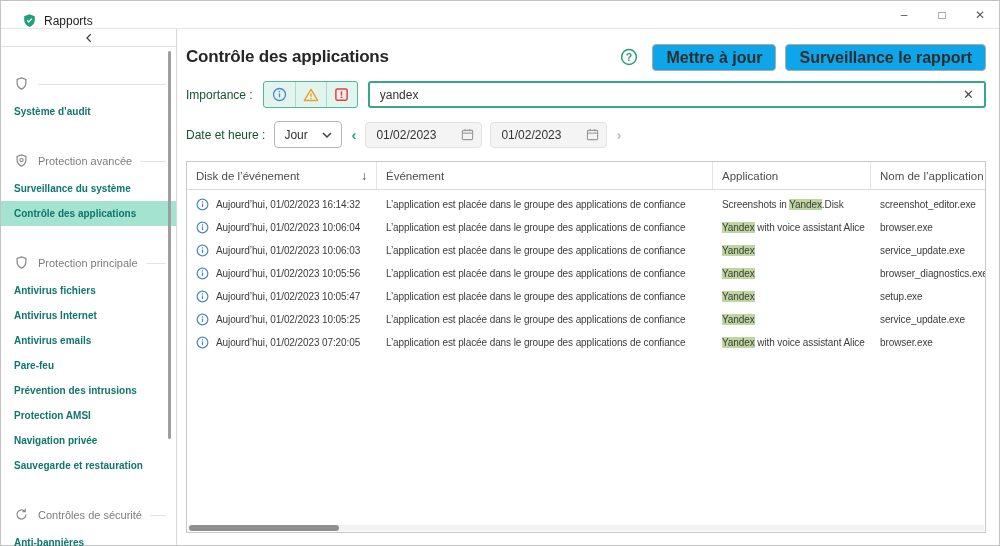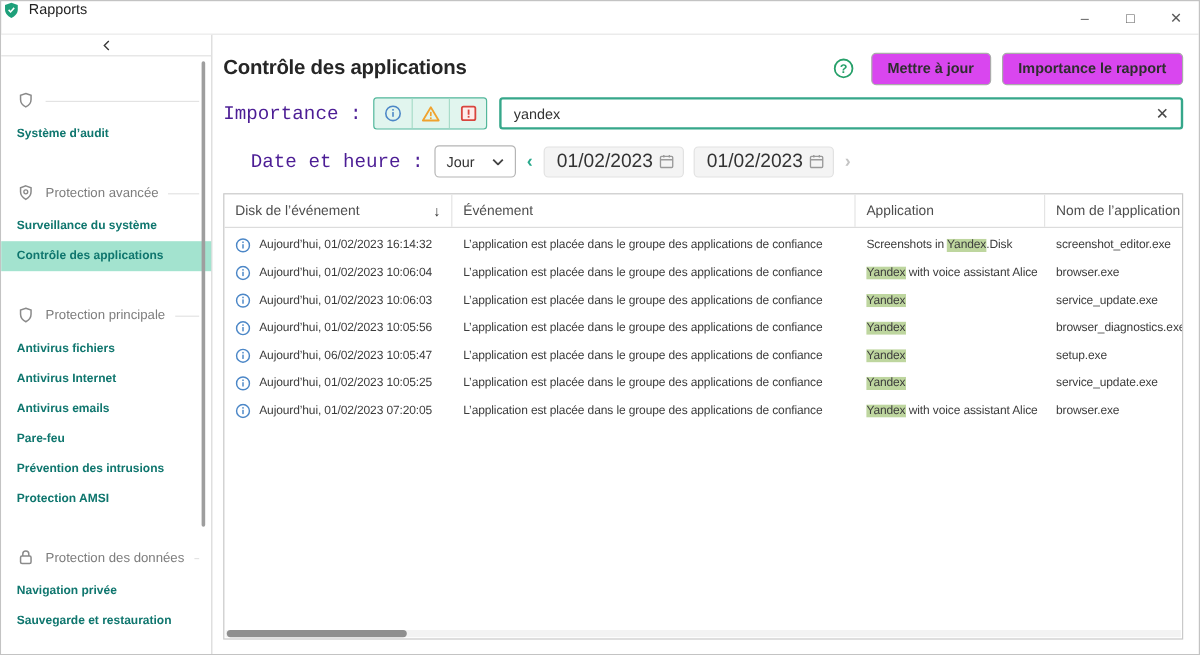--- a/index.html
+++ b/index.html
@@ -1,21 +1,21 @@
 <!DOCTYPE html>
 <html><head>
 <meta charset="utf-8">
 <style>
   * { box-sizing: border-box; margin: 0; padding: 0; }
   html,body { width:1000px; height:546px; }
   body { font-family:"Liberation Sans","DejaVu Sans",sans-serif; background:#fff; overflow:hidden; position:relative; }
   .window { position:absolute; inset:0; border:1px solid #c3c3c3; background:#fff; }
 
   
-  .titlebar { height:28px; display:flex; align-items:flex-start; padding-left:1px; border-bottom:1px solid #e6e6e6; }
+  .titlebar { height:28px; display:flex; align-items:flex-end; padding-left:21px; border-bottom:1px solid #e6e6e6; }
   .logo { display:flex; }
   .title { font-size:12px; color:#222; margin-left:7px; }
   .wincontrols { margin-left:auto; display:flex; height:100%; }
   .wincontrols span { width:38px; display:flex; align-items:center; justify-content:center; font-size:12px; color:#5a5a5a; cursor:default; }
 
   
   .sidebar { position:absolute; left:0; top:28px; bottom:0; width:176px; border-right:1px solid #d8d8d8; background:#fff; }
   .sidebar-back { height:18px; border-bottom:1px solid #e2e2e2; display:flex; align-items:center; justify-content:center; cursor:pointer; }
   .nav-section { display:flex; align-items:center; padding-left:13px; height:22px; margin-top:26px; margin-bottom:4px; }
   .nav-section .icon { width:16px; height:16px; display:flex; flex:none; }
@@ -24,38 +24,38 @@
   .nav-item { height:25px; line-height:25px; padding-left:13px; font-size:10px; font-weight:700; color:#0f766e; white-space:nowrap; overflow:hidden; cursor:pointer; }
   .nav-item.selected { background:#a3e3cf; }
   .sidebar-thumb { position:absolute; right:5px; top:22px; width:3px; height:388px; background:#9e9e9e; border-radius:2px; }
 
   
   .main { position:absolute; left:177px; top:28px; right:1px; bottom:1px; display:flex; flex-direction:column; padding:0 12px 0 8px; overflow:hidden; }
   .page-header { margin-top:13px; height:30px; display:flex; align-items:center; }
   .page-header h1 { font-size:17px; font-weight:700; color:#262626; letter-spacing:-0.2px; }
   .header-actions { margin-left:auto; display:flex; align-items:center; gap:9px; }
   .help { width:18px; height:18px; display:flex; margin-right:5px; cursor:pointer; }
-  .btn { height:27px; padding:4px 13px; background:#d946ef; border:1px solid #ababab; border-radius:4px; font-size:12px; font-weight:700; color:#2e2e2e; font-family:inherit; cursor:pointer; white-space:nowrap; }
+  .btn { height:27px; padding:4px 13px; background:#0ea5e9; border:1px solid #ababab; border-radius:4px; font-size:16px; font-weight:700; color:#2e2e2e; font-family:inherit; cursor:pointer; white-space:nowrap; }
 
   .filter-row { margin-top:9px; display:flex; align-items:center; }
-  .lbl { font-size:16px; color:#4c1d95; white-space:nowrap;font-family:Liberation Mono, monospace; }
+  .lbl { font-size:12px; color:#14532d; white-space:nowrap; }
   .imp-group { display:flex; margin-left:10px; border:1px solid #52b79b; border-radius:3px; background:#e1f5ee; overflow:hidden; height:27px; }
   .imp-btn { width:31px; display:flex; align-items:center; justify-content:center; border:none; background:transparent; cursor:pointer; }
   .imp-btn + .imp-btn { border-left:1px solid #a8dcc9; }
   .search { flex:1; margin-left:10px; height:27px; border:2px solid #36a78a; border-radius:3px; display:flex; align-items:center; background:#fff; }
   .search input { flex:1; border:none; outline:none; font-size:12px; color:#333; padding:0 10px; font-family:inherit; background:transparent; }
   .search .clear { font-size:13px; color:#4a4a4a; padding:0 10px; cursor:pointer; }
 
-  .date-row { margin-top:13px; display:flex; align-items:center;margin-left:23px; }
+  .date-row { margin-top:13px; display:flex; align-items:center; }
   .select { margin-left:9px; height:27px; width:68px; border:1px solid #b5b5b5; border-radius:4px; display:flex; align-items:center; padding:0 9px; font-size:12px; color:#333; cursor:pointer; background:#fff; }
   .select .sel-chev { margin-left:auto; display:flex; }
   .chev { font-size:15px; font-weight:bold; padding:0 9px; cursor:pointer; }
   .chev.prev { color:#2aa98c; }
   .chev.next { color:#c4c4c4; }
-  .datefield { width:117px; height:26px; background:#f4f4f4; border:1px solid #e2e2e2; border-radius:4px; display:flex; align-items:center; padding:0 7px 0 10px; font-size:16px; color:#333; cursor:pointer; }
+  .datefield { width:117px; height:26px; background:#f4f4f4; border:1px solid #e2e2e2; border-radius:4px; display:flex; align-items:center; padding:0 7px 0 10px; font-size:12px; color:#333; cursor:pointer; }
   .datefield + .datefield { margin-left:8px; }
   .datefield .cal { margin-left:auto; display:flex; }
 
   .table { margin-top:13px; margin-bottom:11px; flex:1; border:1px solid #c9c9c9; position:relative; overflow:hidden; display:flex; flex-direction:column; background:#fff; }
   .thead { display:grid; grid-template-columns:190px 336px 158px 1fr; height:28px; border-bottom:1px solid #dcdcdc; }
   .th { font-size:11.5px; color:#4d4d4d; padding-left:9px; display:flex; align-items:center; height:100%; border-right:1px solid #e4e4e4; white-space:nowrap; overflow:hidden; cursor:pointer; }
   .th:last-child { border-right:none; }
   .th .sort { margin-left:auto; margin-right:9px; font-size:12px; color:#333; }
   .tbody { flex:1; overflow:hidden; padding-top:3px; }
   .tr { display:grid; grid-template-columns:190px 336px 158px 1fr; height:23px; align-items:center; }
@@ -124,30 +124,20 @@
           </span>
           <span class="slabel">Protection principale</span>
           <span class="line"></span>
         </div>
         <div class="nav-item">Antivirus fichiers</div>
         <div class="nav-item">Antivirus Internet</div>
         <div class="nav-item">Antivirus emails</div>
         <div class="nav-item">Pare-feu</div>
         <div class="nav-item">Prévention des intrusions</div>
         <div class="nav-item">Protection AMSI</div>
-        <div class="nav-section">
-          <span class="icon">
-            <svg width="15" height="15" viewBox="0 0 24 24">
-              <rect x="5" y="10" width="14" height="10" rx="2" fill="none" stroke="#8a8a8a" stroke-width="2"></rect>
-              <path d="M8 10V7.5a4 4 0 018 0V10" fill="none" stroke="#8a8a8a" stroke-width="2"></path>
-            </svg>
-          </span>
-          <span class="slabel">Protection des données</span>
-          <span class="line"></span>
-        </div>
         <div class="nav-item">Navigation privée</div>
         <div class="nav-item">Sauvegarde et restauration</div>
         <div class="nav-section">
           <span class="icon">
             <svg width="15" height="15" viewBox="0 0 24 24">
               <path d="M19.2 12a7.2 7.2 0 11-2.1-5.1" fill="none" stroke="#8a8a8a" stroke-width="2"></path>
               <path d="M18 2.8v4.4h-4.4" fill="none" stroke="#8a8a8a" stroke-width="2"></path>
             </svg>
           </span>
           <span class="slabel">Contrôles de sécurité</span>
@@ -165,21 +155,21 @@
       <h1>Contrôle des applications</h1>
       <div class="header-actions">
         <span class="help">
           <svg width="18" height="18" viewBox="0 0 18 18">
               <circle cx="9" cy="9" r="7.4" fill="none" stroke="#27a06a" stroke-width="1.5"></circle>
               <text x="9" y="12.7" text-anchor="middle" font-size="10.5" font-weight="bold" fill="#27a06a" font-family="inherit">?</text>
             </svg>
         </span>
         <div style="display:flex;gap:9px">
             <button class="btn">Mettre à jour</button>
-            <button class="btn">Importance le rapport</button>
+            <button class="btn">Surveillance le rapport</button>
           </div>
       </div>
     </div>
 
     <div class="filter-row">
       <span class="lbl">Importance :</span>
       <div class="imp-group">
           <button class="imp-btn">
             <span style="display: flex;">
               <svg width="15" height="15" viewBox="0 0 16 16">
@@ -327,21 +317,21 @@
           </div>
           <div class="tr">
             <div class="td datecell">
               <span class="iicon">
                 <svg width="13" height="13" viewBox="0 0 16 16">
                   <circle cx="8" cy="8" r="6.6" fill="none" stroke="#4c87c7" stroke-width="1.5"></circle>
                   <rect x="7.25" y="6.8" width="1.5" height="4.4" fill="#4c87c7"></rect>
                   <rect x="7.25" y="4" width="1.5" height="1.6" fill="#4c87c7"></rect>
                 </svg>
               </span>
-              <span>Aujourd’hui, 06/02/2023 10:05:47</span>
+              <span>Aujourd’hui, 01/02/2023 10:05:47</span>
             </div>
             <div class="td">L’application est placée dans le groupe des applications de confiance</div>
             <div class="td"><span class="hl">Yandex</span></div>
             <div class="td">setup.exe</div>
           </div>
           <div class="tr">
             <div class="td datecell">
               <span class="iicon">
                 <svg width="13" height="13" viewBox="0 0 16 16">
                   <circle cx="8" cy="8" r="6.6" fill="none" stroke="#4c87c7" stroke-width="1.5"></circle>

